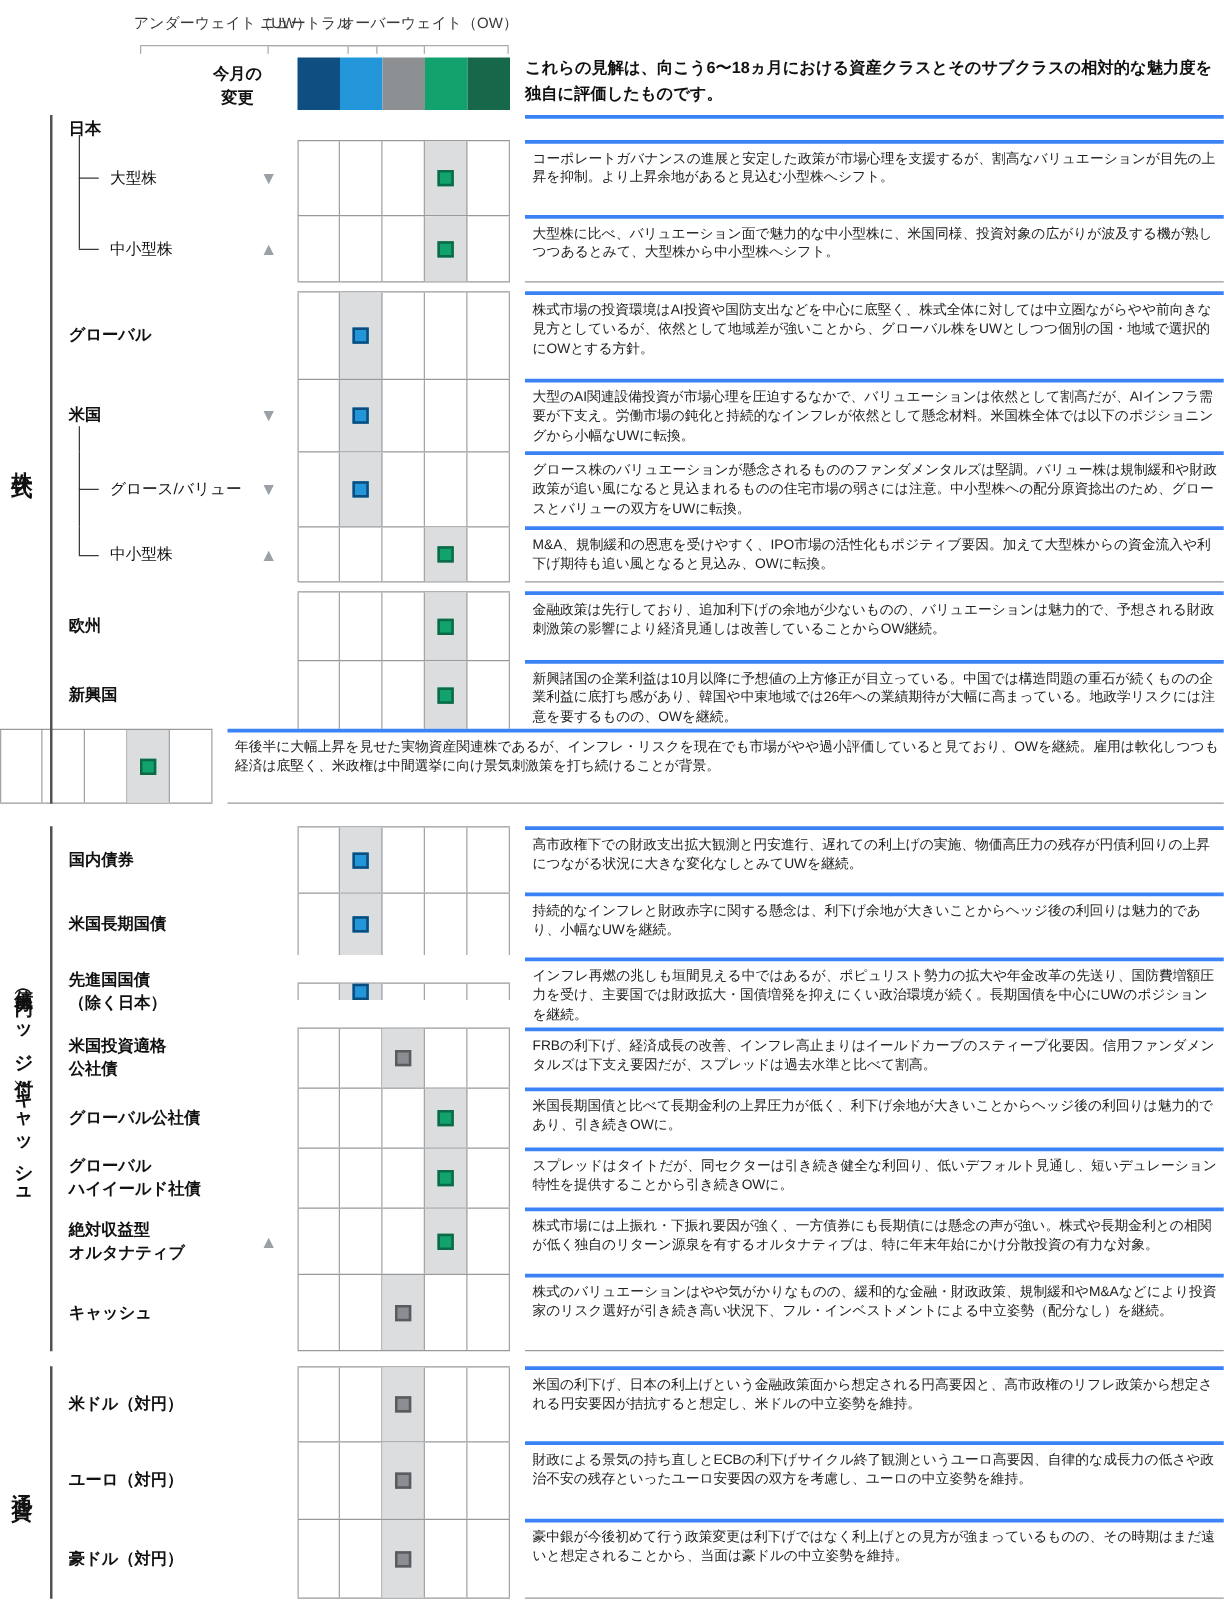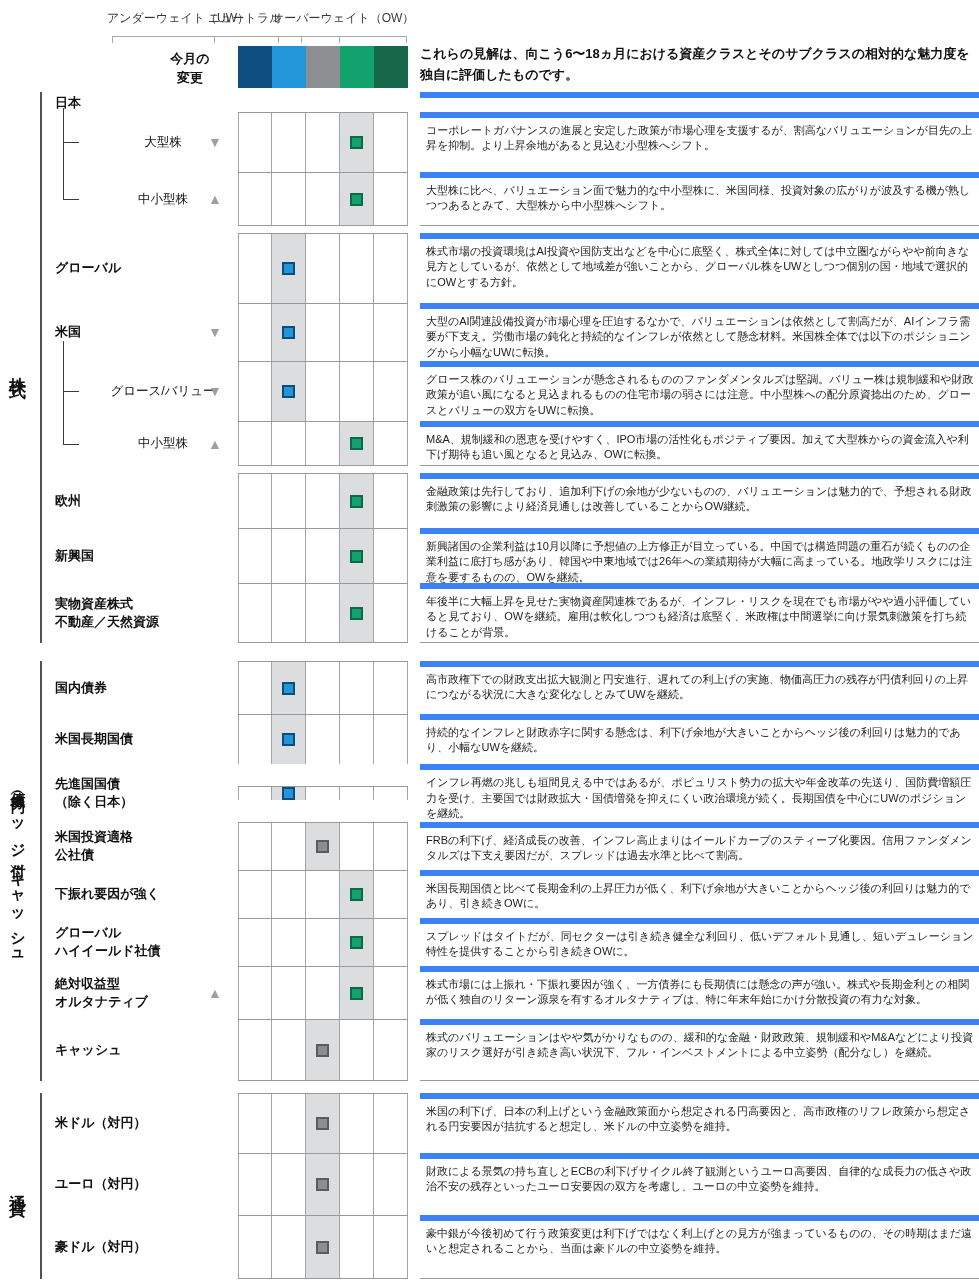--- a/index.html
+++ b/index.html
@@ -28,21 +28,21 @@
   .rail{position:absolute;left:40px;top:0;bottom:0;width:2px;background:#515254;}
   .vtitle{position:absolute;left:6px;top:50%;transform:translateY(-50%);
     writing-mode:vertical-rl;text-orientation:upright;font-weight:bold;
     font-size:17px;letter-spacing:5px;color:#111;white-space:nowrap;}
   .vtitle.long{font-size:15px;letter-spacing:3px;left:8px;}
   .row{display:flex;box-sizing:border-box;}
   .gap{width:100%;}
 
   .cell-label{position:relative;flex:0 0 238px;box-sizing:border-box;
     display:flex;align-items:center;padding-left:55px;}
-  .cell-label.sub{padding-left:88px;justify-content:center;}
+  .cell-label.sub{padding-left:88px;}
   .cell-label.top{align-items:center;padding-top:2px;}
   .label{font-size:13px;font-weight:bold;line-height:1.35;color:#111;}
   .label.reg{font-weight:normal;font-size:12.5px;}
   .conn-v{position:absolute;left:63px;top:0;bottom:0;width:0;border-left:1.5px solid #3a3a3a;}
   .conn-v.half{bottom:auto;height:50%;}
   .conn-h{position:absolute;left:63px;top:50%;width:16px;height:0;border-top:1.5px solid #3a3a3a;}
   .conn-down{position:absolute;left:63px;top:38px;bottom:0;width:0;border-left:1.5px solid #3a3a3a;}
   .conn-down.head{top:16px;}
   .arrow{position:absolute;left:208px;top:50%;transform:translateY(-50%);
     font-size:14px;color:#9aa0a6;line-height:1;}
@@ -50,21 +50,21 @@
   .cell-grid{flex:0 0 170px;display:flex;box-sizing:border-box;}
   .cell-grid.bt{border-top:1px solid #97999b;}
   .cell-grid.bb{border-bottom:1px solid #97999b;}
   .gcell{flex:0 0 34px;box-sizing:border-box;border-right:1px solid #a2a4a6;
     display:flex;align-items:center;justify-content:center;}
   .gcell:first-child{border-left:1px solid #a2a4a6;}
   .gcell.active{background:#dcdddf;}
   .marker{width:13px;height:13px;border:2px solid;box-sizing:border-box;display:block;}
 
   .cell-desc{flex:1;margin-left:12px;box-sizing:border-box;min-width:0;}
-  .cell-desc.bt{border-top:6px solid #3b82f6;}
+  .cell-desc.bt{border-top:3px solid #3b82f6;}
   .cell-desc.bb{border-bottom:1px solid #97999b;}
   .cell-desc p{margin:0;padding:5px 2px 0 6px;font-size:11px;line-height:1.4;color:#222;}
 </style>
 </head>
 <body>
 
 <div id="page">
 
   <div class="header">
     <span class="legend-label" style="left:107px">アンダーウェイト（UW）</span>
@@ -249,23 +249,20 @@
             <div class="gcell active">
               <span class="marker" style="background: rgb(17, 162, 109); border-color: rgb(12, 106, 73);"></span>
             </div>
             <div class="gcell"></div>
           </div>
           <div class="cell-desc bt">
             <p>新興諸国の企業利益は10月以降に予想値の上方修正が目立っている。中国では構造問題の重石が続くものの企業利益に底打ち感があり、韓国や中東地域では26年への業績期待が大幅に高まっている。地政学リスクには注意を要するものの、OWを継続。</p>
           </div>
         </div>
         <div class="row" style="height: 60px;">
-          <div class="cell-label">
-            <div class="label">実物資産株式<br>不動産／天然資源</div>
-          </div>
           <div class="cell-grid bt bb">
             <div class="gcell"></div>
             <div class="gcell"></div>
             <div class="gcell"></div>
             <div class="gcell active">
               <span class="marker" style="background: rgb(17, 162, 109); border-color: rgb(12, 106, 73);"></span>
             </div>
             <div class="gcell"></div>
           </div>
           <div class="cell-desc bt bb">
@@ -339,21 +336,21 @@
             </div>
             <div class="gcell"></div>
             <div class="gcell"></div>
           </div>
           <div class="cell-desc bt">
             <p>FRBの利下げ、経済成長の改善、インフレ高止まりはイールドカーブのスティープ化要因。信用ファンダメンタルズは下支え要因だが、スプレッドは過去水準と比べて割高。</p>
           </div>
         </div>
         <div class="row" style="height: 48px;">
           <div class="cell-label">
-            <div class="label">下振れ要因が強く</div>
+            <div class="label">グローバル公社債</div>
           </div>
           <div class="cell-grid bt">
             <div class="gcell"></div>
             <div class="gcell"></div>
             <div class="gcell"></div>
             <div class="gcell active">
               <span class="marker" style="background: rgb(17, 162, 109); border-color: rgb(12, 106, 73);"></span>
             </div>
             <div class="gcell"></div>
           </div>

